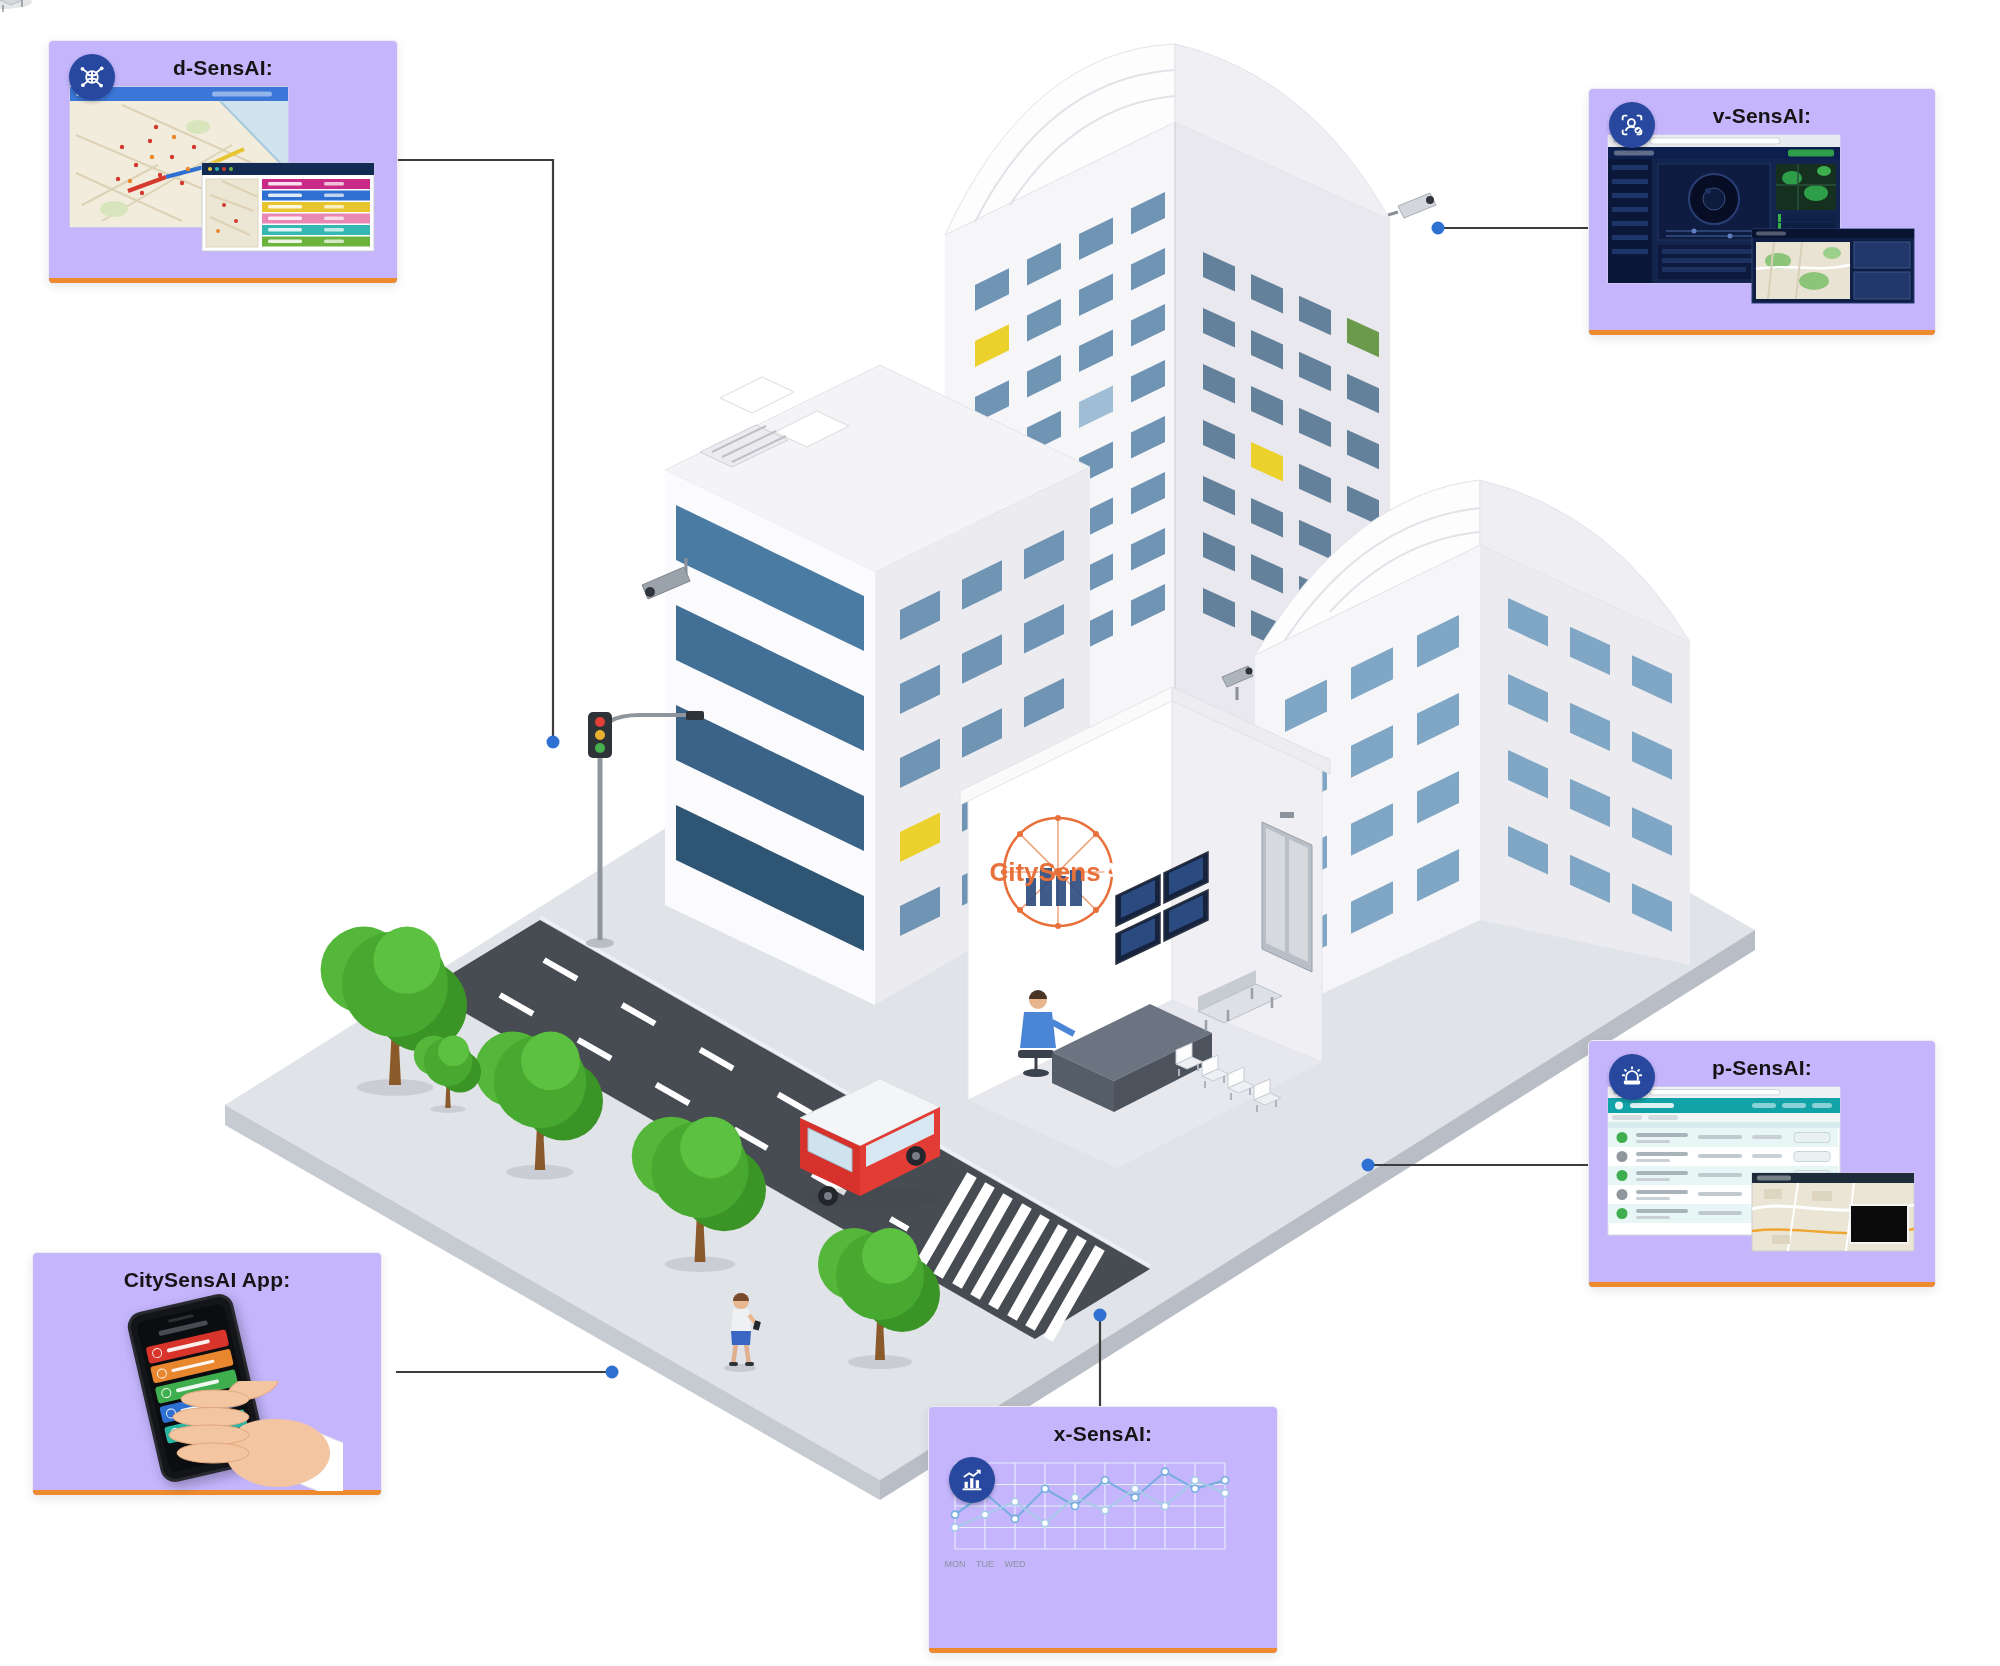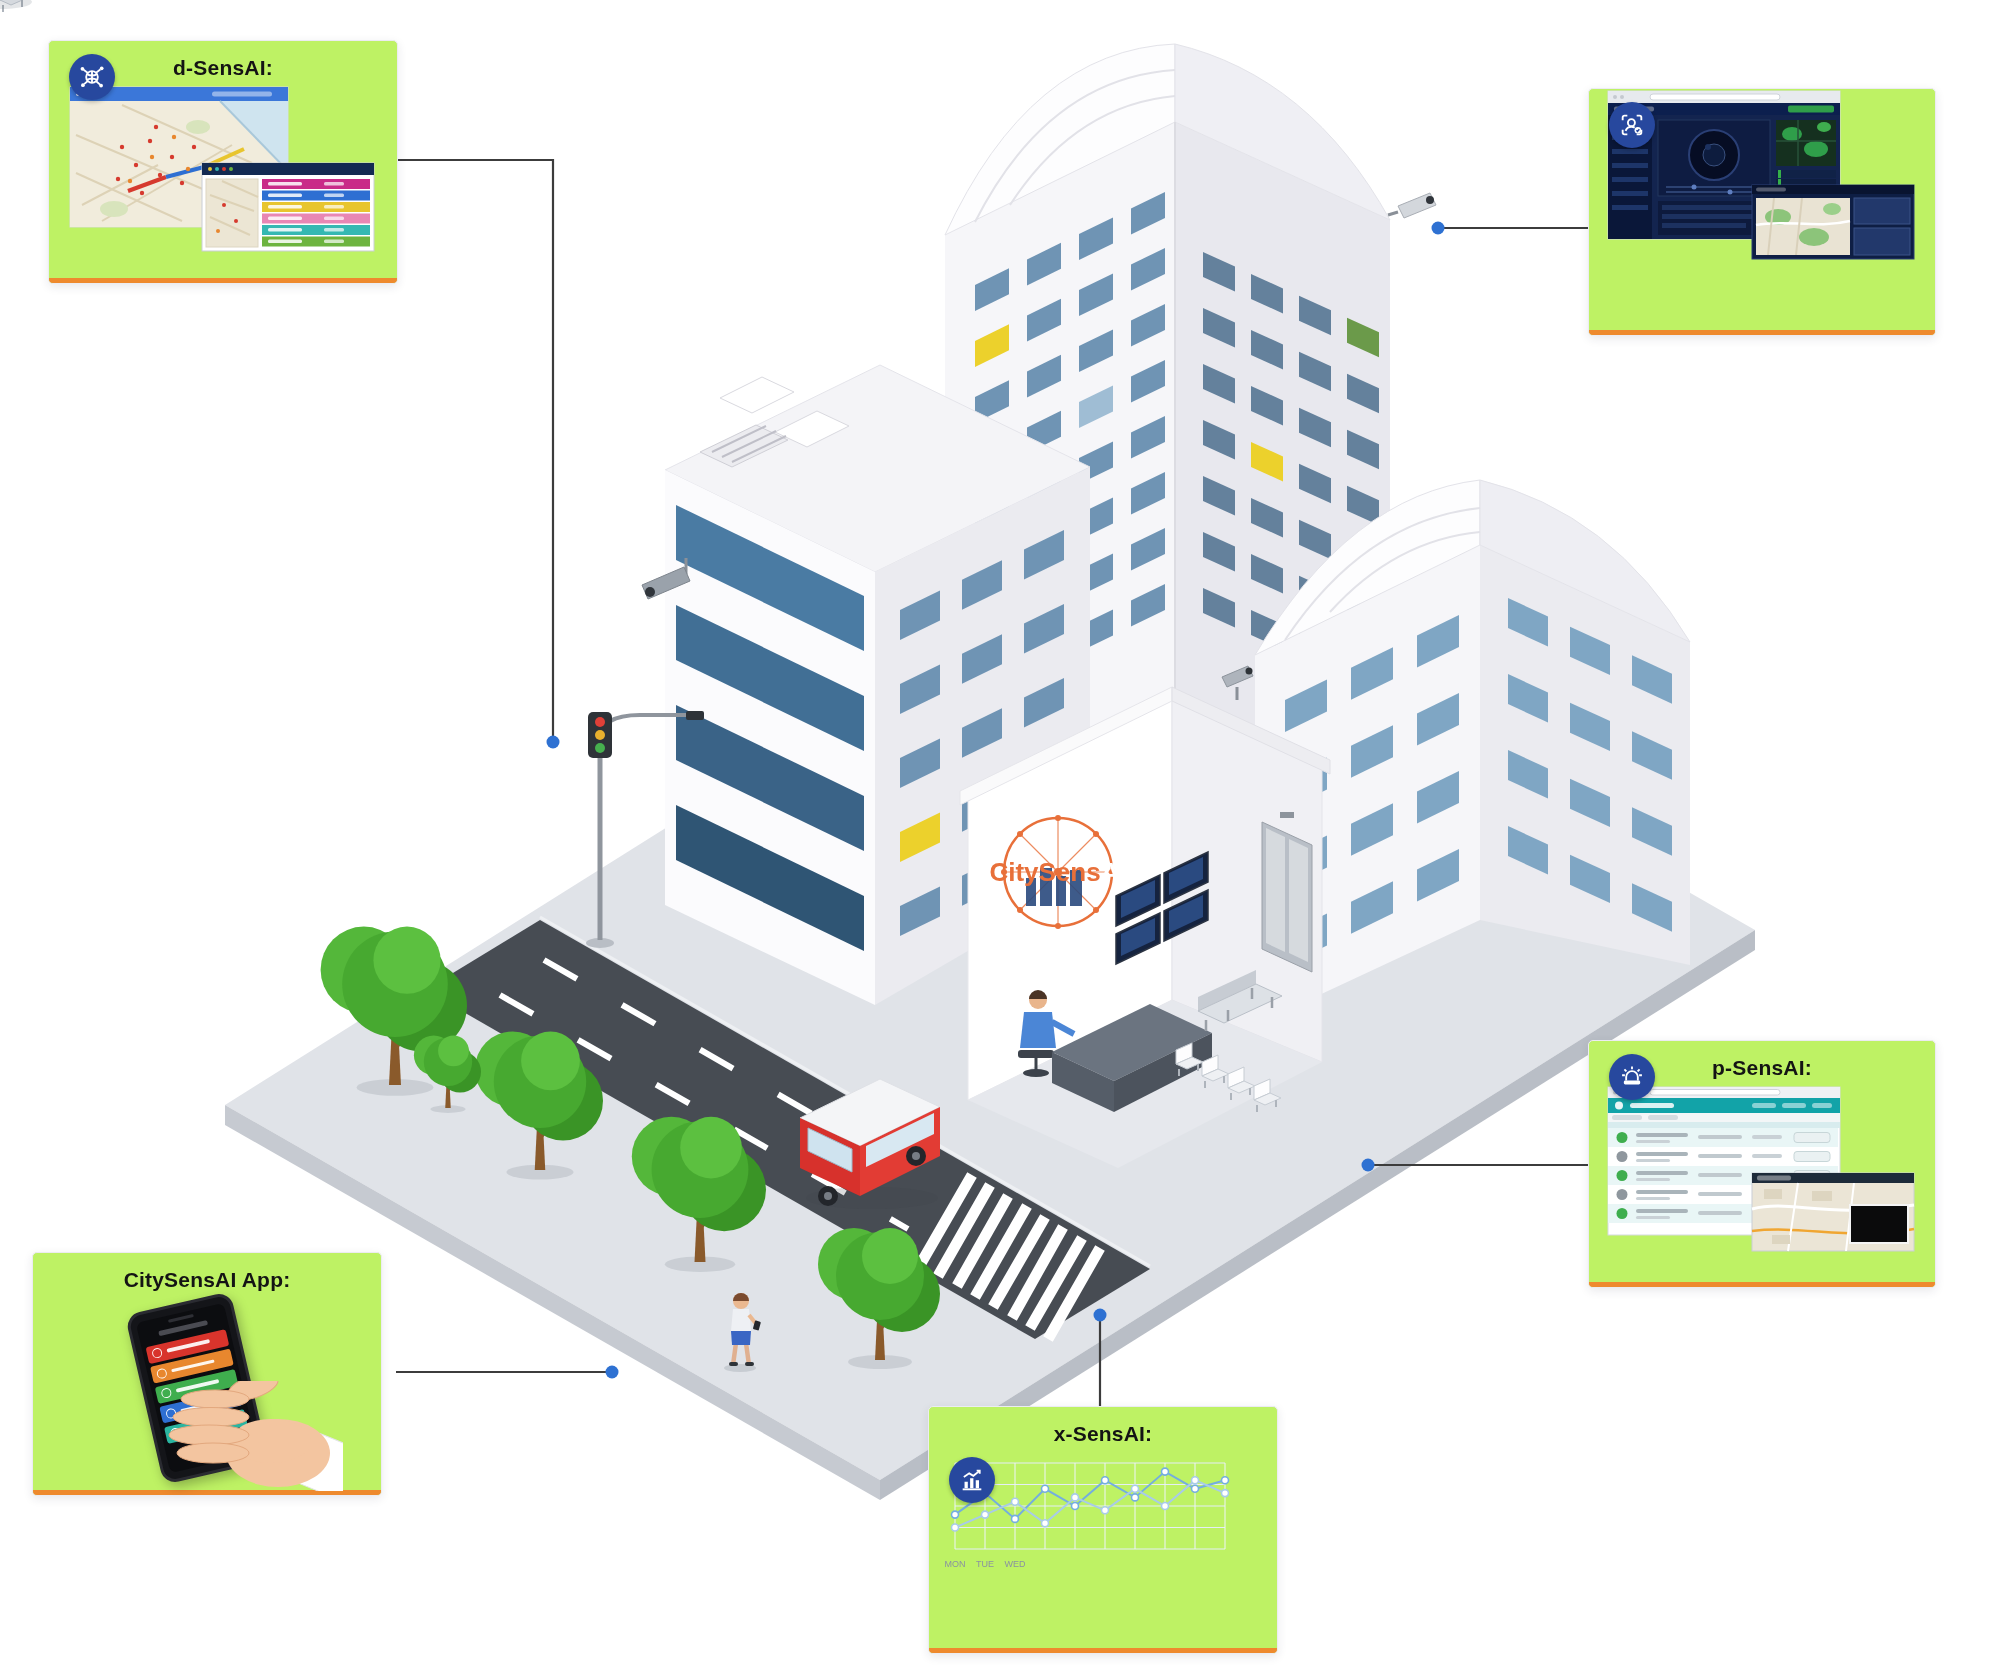--- a/index.html
+++ b/index.html
@@ -4,21 +4,21 @@
 <style>
   html,body { margin:0; padding:0; background:#ffffff; }
   .canvas {
     position:relative; width:2000px; height:1666px; background:#ffffff;
     font-family:"Liberation Sans", sans-serif; overflow:hidden;
   }
   svg.scene, svg.connectors { position:absolute; left:0; top:0; }
   svg.connectors { pointer-events:none; }
 
   .card {
-    position:absolute; background:#bef264; border:1px solid #ececf1;
+    position:absolute; background:#c4b5fd; border:1px solid #ececf1;
     border-radius:5px; box-shadow:0 3px 10px rgba(40,40,70,.10); z-index:5;
   }
   .card-accent {
     position:absolute; left:0; right:0; bottom:0; height:5px;
     background:#ee8a2e; border-radius:0 0 4px 4px;
   }
   .card-title {
     text-align:center; padding:15px 0 5px; font-size:21px; font-weight:bold;
     color:#141414; letter-spacing:.2px;
   }
@@ -524,20 +524,21 @@
   <div class="card" id="card-v">
     <span class="badge">
       <svg width="28" height="28" viewBox="0 0 24 24" fill="none" stroke="#fff" stroke-width="1.6">
         <path d="M4 8V5.5A1.5 1.5 0 0 1 5.5 4H8M16 4h2.5A1.5 1.5 0 0 1 20 5.5V8M20 16v2.5a1.5 1.5 0 0 1-1.5 1.5H16M8 20H5.5A1.5 1.5 0 0 1 4 18.5V16"></path>
         <circle cx="11.5" cy="10" r="3"></circle>
         <path d="M6.5 17c.8-2.2 2.7-3.5 5-3.5 1 0 2 .25 2.8.75"></path>
         <circle cx="17" cy="16.5" r="2.8" fill="#fff" stroke="none"></circle>
         <path d="M15.8 16.5l.9.9 1.6-1.8" stroke="#27489e" stroke-width="1.3"></path>
       </svg>
     </span>
+    <div class="card-title">v-SensAI:</div>
     <div class="card-body">
       <svg class="mock" width="320" height="176" viewBox="0 0 320 176">
         <g>
           <rect x="6" y="2" width="232" height="148" fill="#ffffff" stroke="#d5d9df"></rect>
           <rect x="6" y="2" width="232" height="12" fill="#e7eaee"></rect>
           <circle cx="13" cy="8" r="2" fill="#c4c9cf"></circle>
             <circle cx="20" cy="8" r="2" fill="#c4c9cf"></circle>
           <rect x="48" y="5" width="130" height="6" rx="3" fill="#fff" stroke="#cfd4da"></rect>
           <rect x="6" y="14" width="232" height="12" fill="#0c1f4e"></rect>
           <rect x="12" y="17.5" width="40" height="5" rx="2" fill="rgba(255,255,255,.35)"></rect>

